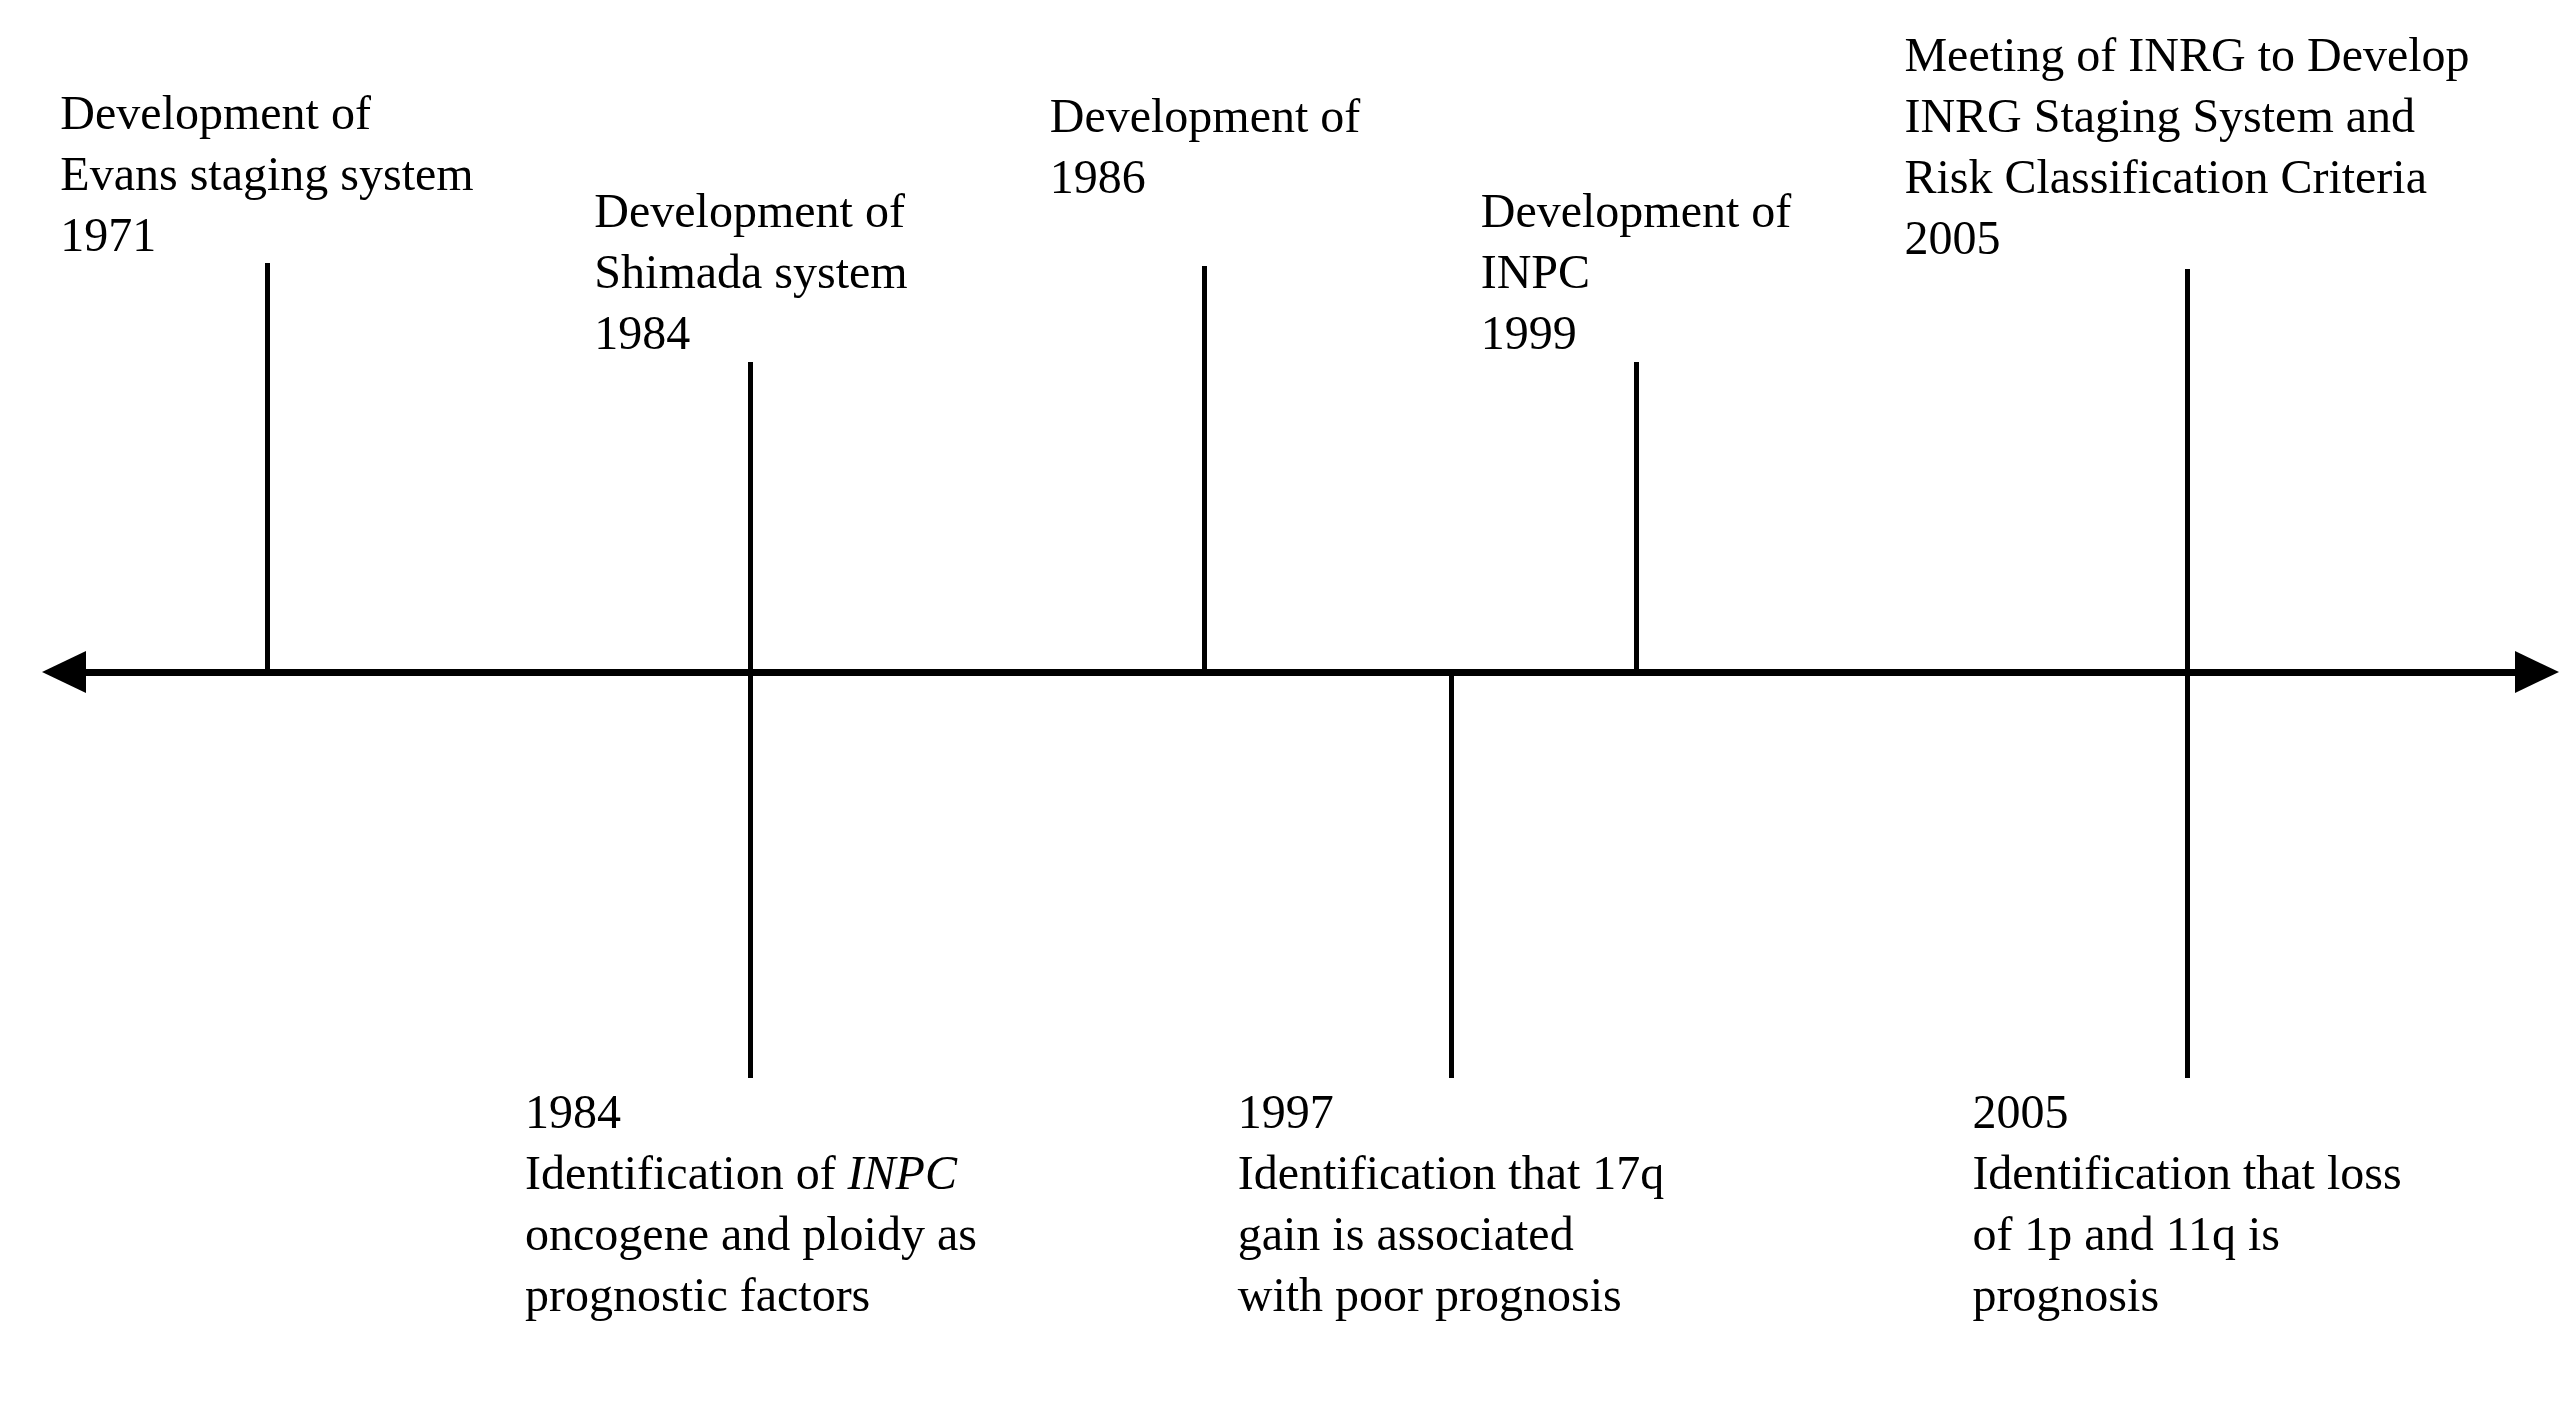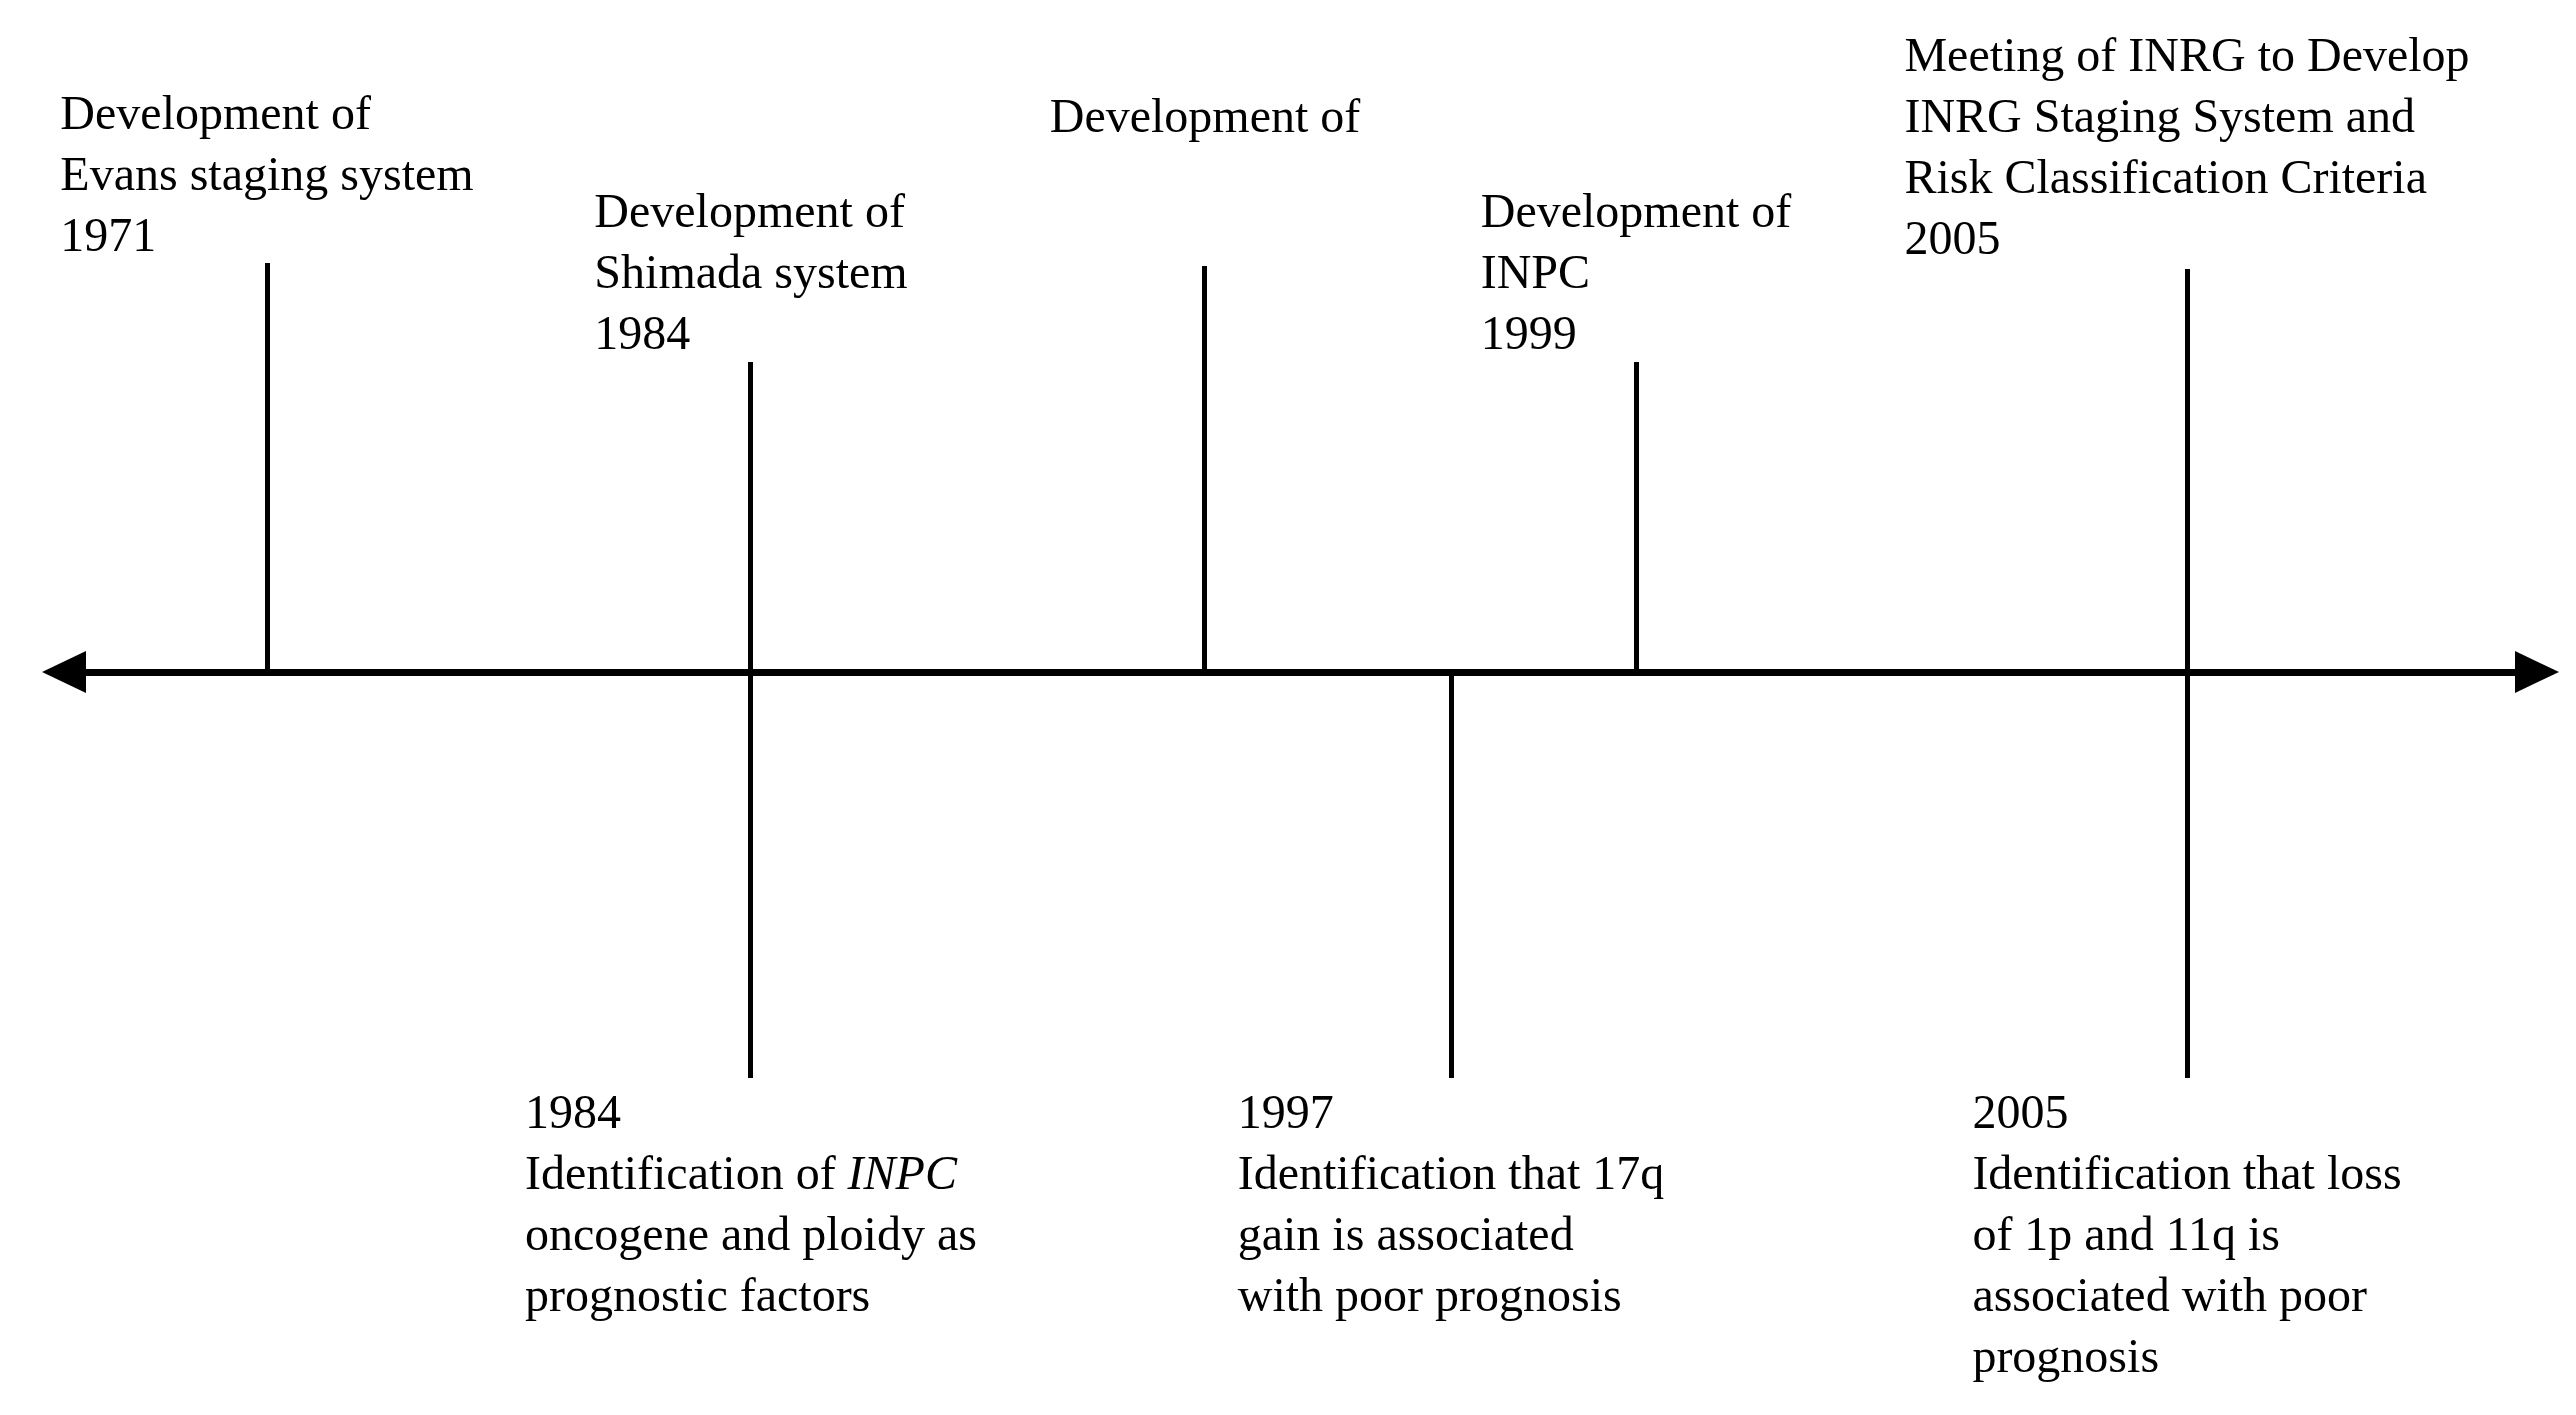--- a/index.html
+++ b/index.html
@@ -68,20 +68,21 @@
       </div>
       <div class="tick" style="left: 748px; top: 362px; height: 312px; background: rgb(0, 0, 0);"></div>
       <div class="event-label" style="left: 751px; top: 180px;">
         <div>Development of</div>
         <div>Shimada system</div>
         <div>1984</div>
       </div>
       <div class="tick" style="left: 1202px; top: 266px; height: 407px; background: rgb(0, 0, 0);"></div>
       <div class="event-label" style="left: 1205px; top: 85px;">
         <div>Development of</div>
+        <div>1986</div>
       </div>
       <div class="tick" style="left: 1634px; top: 362px; height: 312px; background: rgb(0, 0, 0);"></div>
       <div class="event-label" style="left: 1636px; top: 180px;">
         <div>Development of</div>
         <div>INPC</div>
         <div>1999</div>
       </div>
       <div class="tick" style="left: 2185px; top: 269px; height: 405px; background: rgb(0, 0, 0);"></div>
       <div class="event-label" style="left: 2187px; top: 24px;">
         <div>Meeting of INRG to Develop</div>
@@ -101,18 +102,17 @@
         <div>1997</div>
         <div><span>Identification that 17q</span></div>
         <div><span>gain is associated</span></div>
         <div><span>with poor prognosis</span></div>
       </div>
       <div class="tick" style="left: 2185px; top: 669px; height: 409px; background: rgb(0, 0, 0);"></div>
       <div class="event-label" style="left: 2187px; top: 1081px;">
         <div>2005</div>
         <div><span>Identification that loss</span></div>
         <div><span>of 1p and 11q is</span></div>
-        <div><span>associated with poor</span></div>
         <div><span>prognosis</span></div>
       </div>
     </div>
 </div>
 
 
 </body></html>

